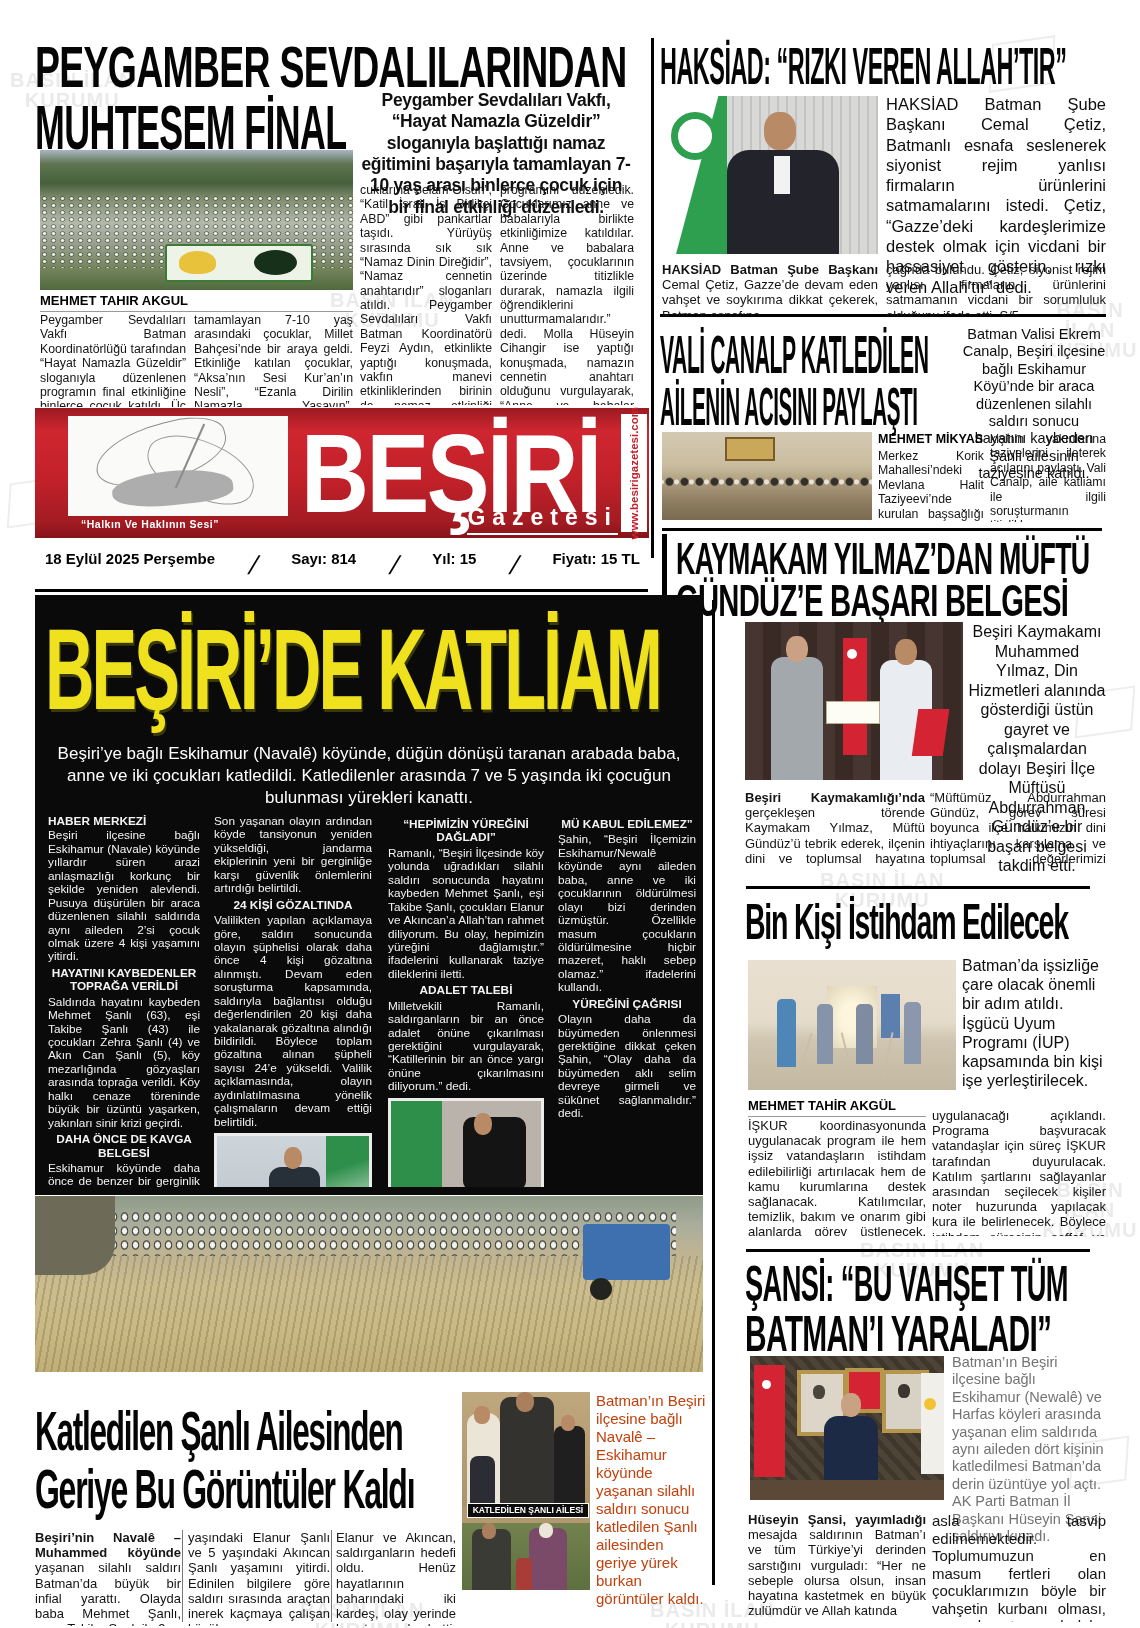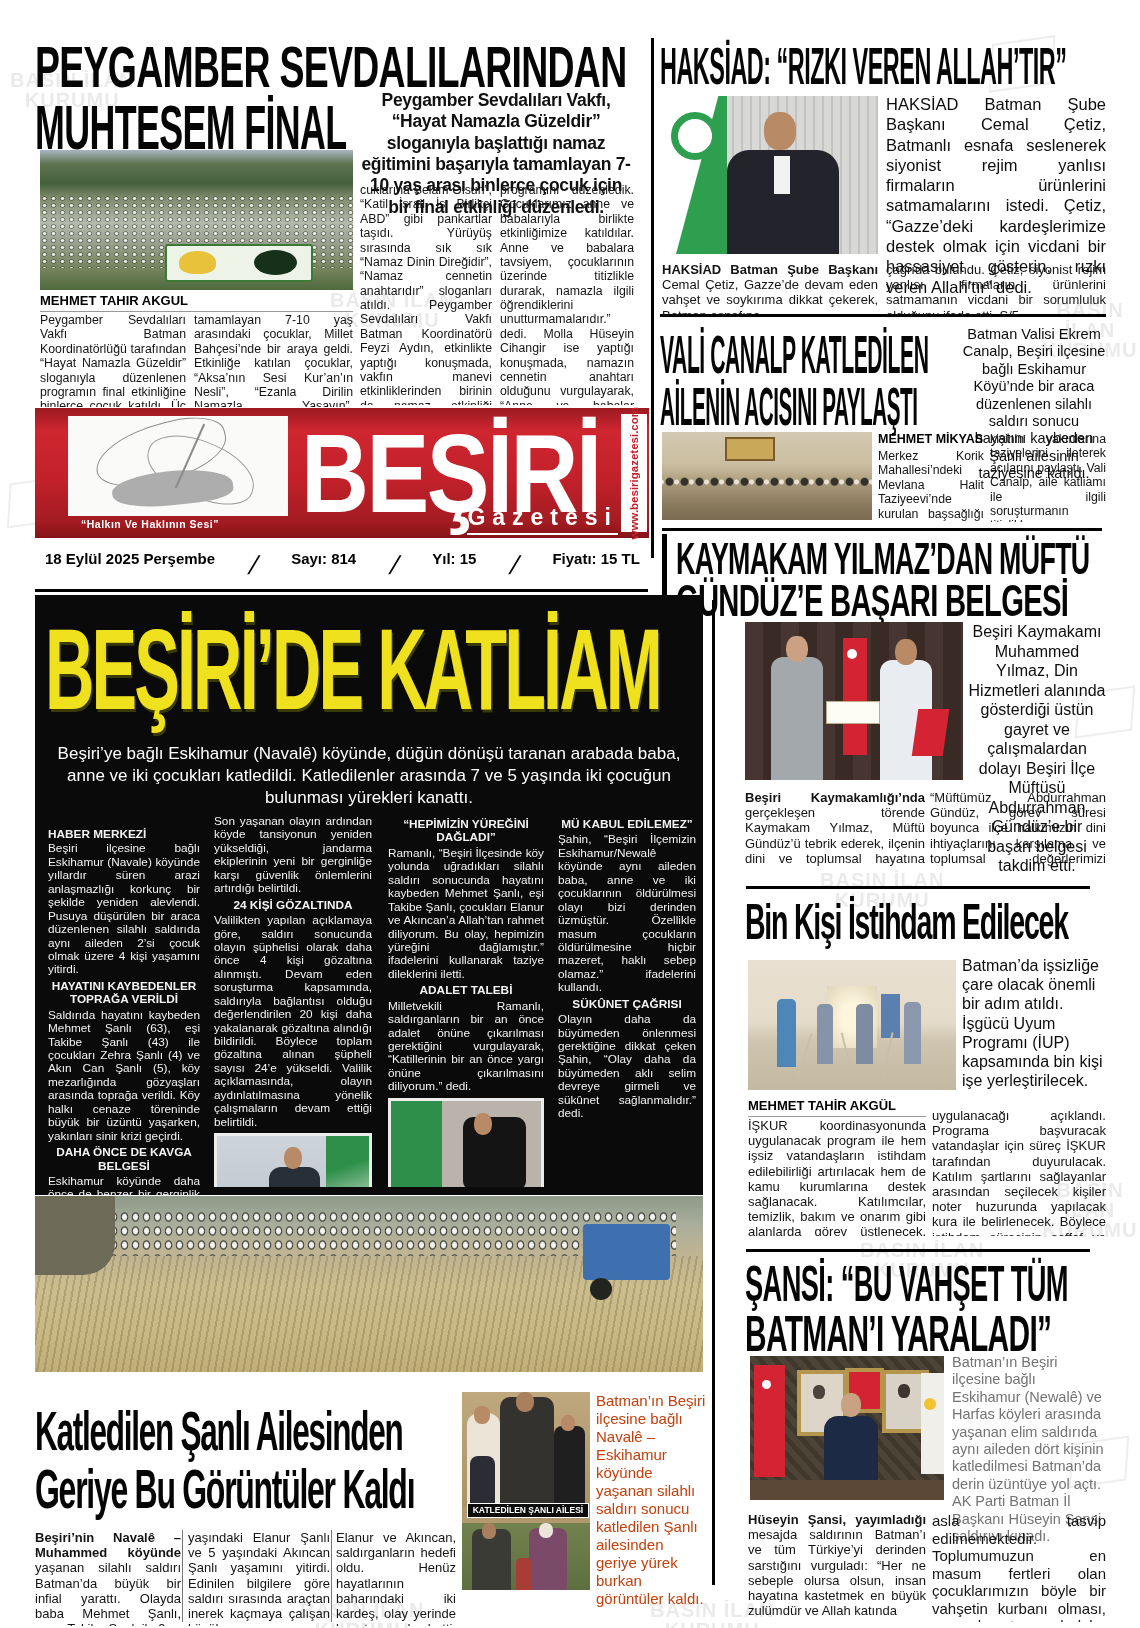--- a/index.html
+++ b/index.html
@@ -251,21 +251,21 @@
   <div class="abs body" style="left:748px;top:1512px;width:178px;height:110px;font-size:13px;overflow:hidden;">
     <span class="lead">Hüseyin Şansi, yayımladığı </span><span>mesajda saldırının Batman’ı ve tüm Türkiye’yi derinden sarstığını vurguladı: “Her ne sebeple olursa olsun, insan hayatına kastetmek en büyük zulümdür ve Allah katında</span>
   </div>
   <div class="abs body" style="left:932px;top:1512px;width:174px;height:110px;font-size:15px;overflow:hidden;">asla tasvip edilmemektedir. Toplumumuzun en masum fertleri olan çocuklarımızın böyle bir vahşetin kurbanı olması, acının boyutunu çok daha ağır hale getirmiştir.”S/3</div>
 
   <div class="blackbox" style="left:35px;top:595px;width:668px;height:600px;">
     <div class="abs" style="left:10px;top:16px;width:650px;height:132px;overflow:hidden;">
       <span class="cond" style="font-size:95px;color:#efe11d;letter-spacing:-4px;transform:scale(0.72,1.22);text-shadow:2px 3px 0 #3a3a08;">BEŞİRİ’DE KATLİAM</span>
     </div>
     <div class="abs" style="left:20px;top:148px;width:628px;height:66px;color:#fff;font-size:17px;line-height:1.28;text-align:center;">Beşiri’ye bağlı Eskihamur (Navalê) köyünde, düğün dönüşü taranan arabada baba, anne ve iki çocukları katledildi. Katledilenler arasında 7 ve 5 yaşında iki çocuğun bulunması yürekleri kanattı.</div>
-    <div class="kcol" style="left:13px;top:233px;width:152px;height:372px;">
+    <div class="kcol" style="left:13px;top:220px;width:152px;height:372px;">
         <div class="seg hl">HABER MERKEZİ</div>
         <div class="seg b">Beşiri ilçesine bağlı Eskihamur (Navale) köyünde yıllardır süren arazi anlaşmazlığı korkunç bir şekilde yeniden alevlendi. Pusuya düşürülen bir araca düzenlenen silahlı saldırıda aynı aileden 2’si çocuk olmak üzere 4 kişi yaşamını yitirdi.</div>
         <div class="seg h">HAYATINI KAYBEDENLER TOPRAĞA VERİLDİ</div>
         <div class="seg b">Saldırıda hayatını kaybeden Mehmet Şanlı (63), eşi Takibe Şanlı (43) ile çocukları Zehra Şanlı (4) ve Akın Can Şanlı (5), köy mezarlığında gözyaşları arasında toprağa verildi. Köy halkı cenaze töreninde büyük bir üzüntü yaşarken, yakınları sinir krizi geçirdi.</div>
         <div class="seg h">DAHA ÖNCE DE KAVGA BELGESİ</div>
         <div class="seg b">Eskihamur köyünde daha önce de benzer bir gerginlik yaşanmıştı. Yaklaşık üç yıl önce yine arazi anlaşmazlığı nedeniyle iki aile arasında silahlı ve sopalı kavga çıkmış, 15 kişi yaralanmıştı.</div>
       </div>
     <div class="kcol" style="left:179px;top:220px;width:158px;height:372px;">
       <div>
           <div class="seg b">Son yaşanan olayın ardından köyde tansiyonun yeniden yükseldiği, jandarma ekiplerinin yeni bir gerginliğe karşı güvenlik önlemlerini artırdığı belirtildi.</div>
@@ -293,21 +293,21 @@
         </div>
         <div class="shape" style="left:48%;top:18%;width:42%;height:82%;background:#141414;border-radius:10px;"></div>
 
         <div class="shape" style="left:55%;top:14%;width:18px;height:22px;background:#b98a66;border-radius:45%;"></div>
       </div>
 
     </div>
     <div class="kcol" style="left:523px;top:220px;width:138px;height:372px;">
         <div class="seg h">MÜ KABUL EDİLEMEZ”</div>
         <div class="seg b">Şahin, “Beşiri İlçemizin Eskihamur/Newalê köyünde aynı aileden baba, anne ve iki çocuklarının öldürülmesi olayı bizi derinden üzmüştür. Özellikle masum çocukların öldürülmesine hiçbir mazeret, haklı sebep olamaz.” ifadelerini kullandı.</div>
-        <div class="seg h">SÜKÛNET ÇAĞRISI</div>
+        <div class="seg h">YÜREĞİNİ ÇAĞRISI</div>
         <div class="seg b">Olayın daha da büyümeden önlenmesi gerektiğine dikkat çeken Şahin, “Olay daha da büyümeden aklı selim devreye girmeli ve sükûnet sağlanmalıdır.” dedi.</div>
       </div>
   </div>
 
   <div class="photo" style="left:35px;top:1196px;width:668px;height:176px;background:linear-gradient(180deg,#8e9a88 0%,#a9ad9c 16%,#bdb394 30%,#cbbd8e 52%,#c8b884 78%,#bfae78 100%);">
     <div class="shape" style="left:6%;top:8%;width:90%;height:26%;background-image:radial-gradient(#f2f2ee 2px,#3c3f38 3.2px,transparent 4.2px);background-size:11px 14px;"></div>
     <div class="shape" style="left:0;top:34%;width:100%;height:66%;background:repeating-linear-gradient(100deg,rgba(110,92,48,0.28) 0 2px,transparent 2px 7px);"></div>
     <div class="shape" style="left:0;top:0;width:12%;height:45%;background:#6e6a58;border-radius:0 0 40% 0;"></div>
     <div class="shape" style="right:5%;top:16%;width:13%;height:32%;background:#3e6fae;border-radius:4px;">
       <div class="shape" style="left:8%;bottom:-34%;width:22px;height:22px;background:#23241f;border-radius:50%;"></div>

